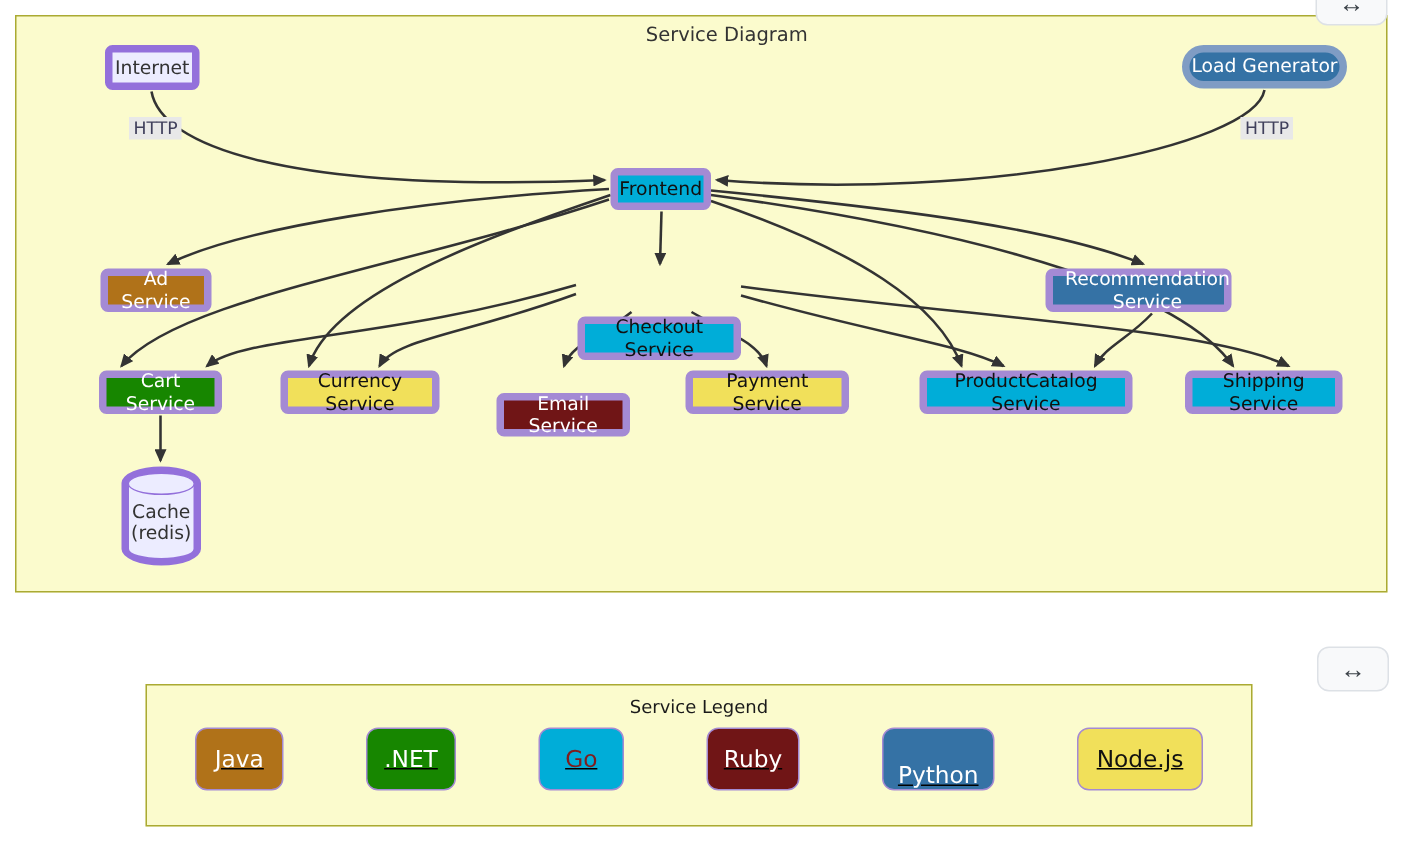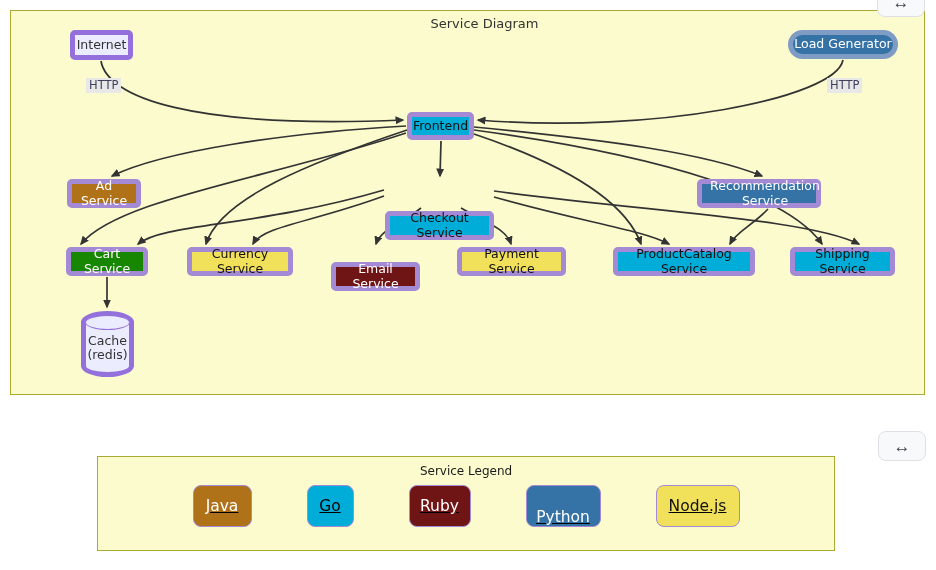--- a/index.html
+++ b/index.html
@@ -152,21 +152,24 @@
 <button id="expand-top" class="expand-btn">
   <span>↔</span>
 </button>
 
 <div id="legend-panel" class="panel">
   <div id="legend-title" class="panel-title">Service Legend</div>
   <div id="legend-row">
       <div class="legend-item" style="width: 59px; background: rgb(176, 114, 25); color: rgb(255, 255, 255);">
         <span>Java</span>
       </div>
-      <div class="legend-item" style="width: 47px; background: rgb(0, 173, 216); color: #000000;">
+      <div class="legend-item" style="width: 60px; background: rgb(23, 134, 0); color: rgb(255, 255, 255);">
+        <span>.NET</span>
+      </div>
+      <div class="legend-item" style="width: 57px; background: rgb(0, 173, 216); color: #7f1d1d;">
         <span>Go</span>
       </div>
       <div class="legend-item" style="width: 62px; background: rgb(112, 21, 22); color: rgb(255, 255, 255);">
         <span>Ruby</span>
       </div>
       <div class="legend-item" style="width: 75px; background: rgb(53, 114, 165); color: rgb(255, 255, 255); align-items: flex-end;">
         <span>Python</span>
       </div>
       <div class="legend-item" style="width: 84px; background: rgb(241, 224, 90); color: rgb(17, 17, 17);">
         <span>Node.js</span>

